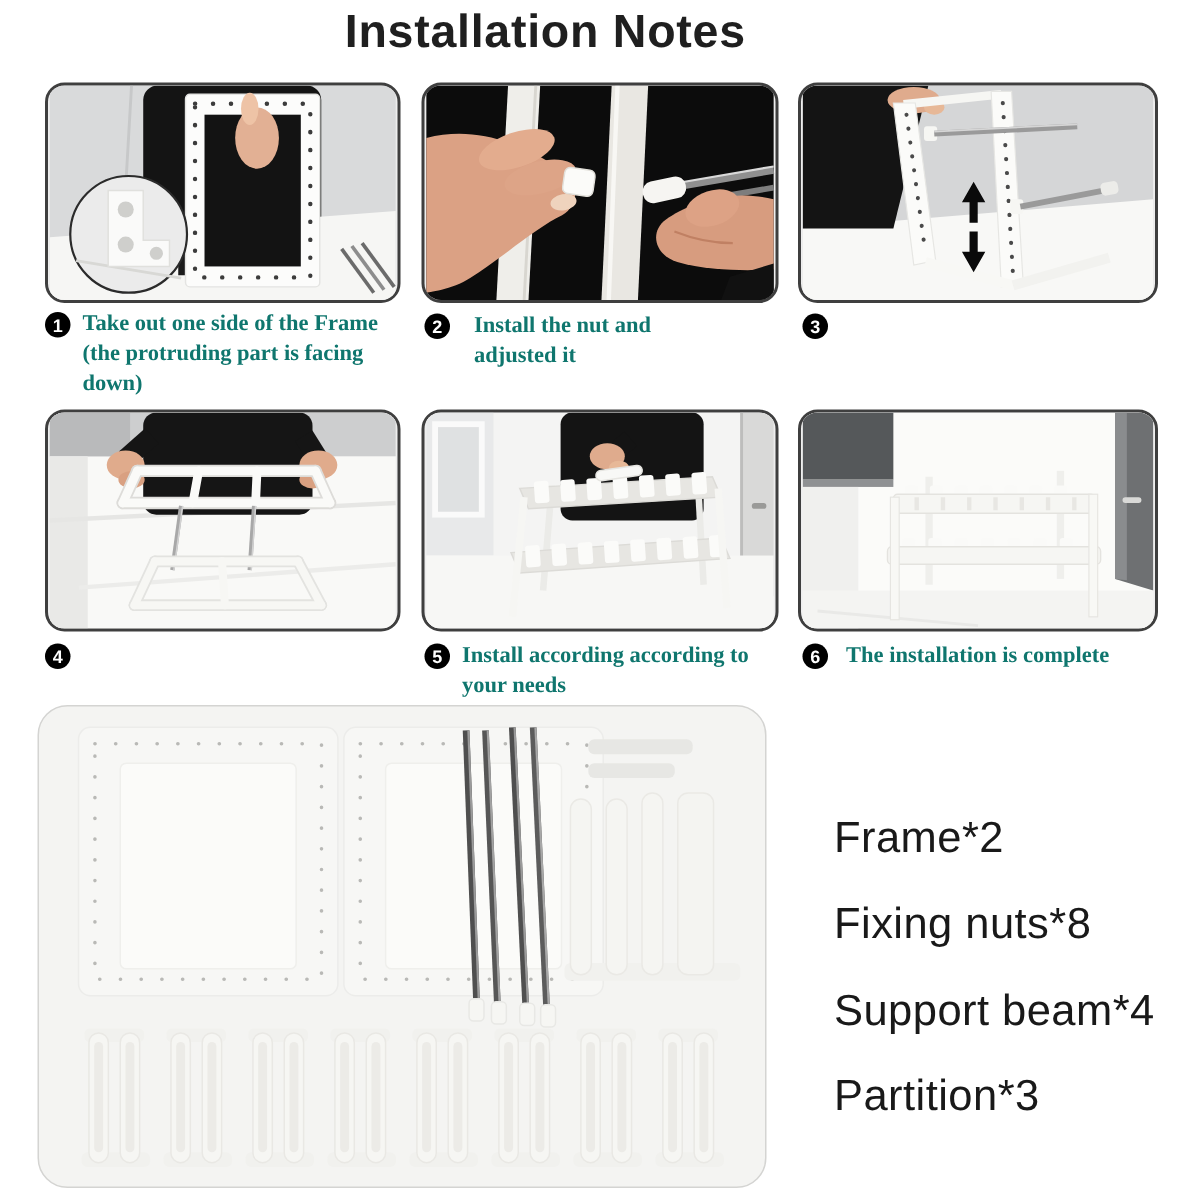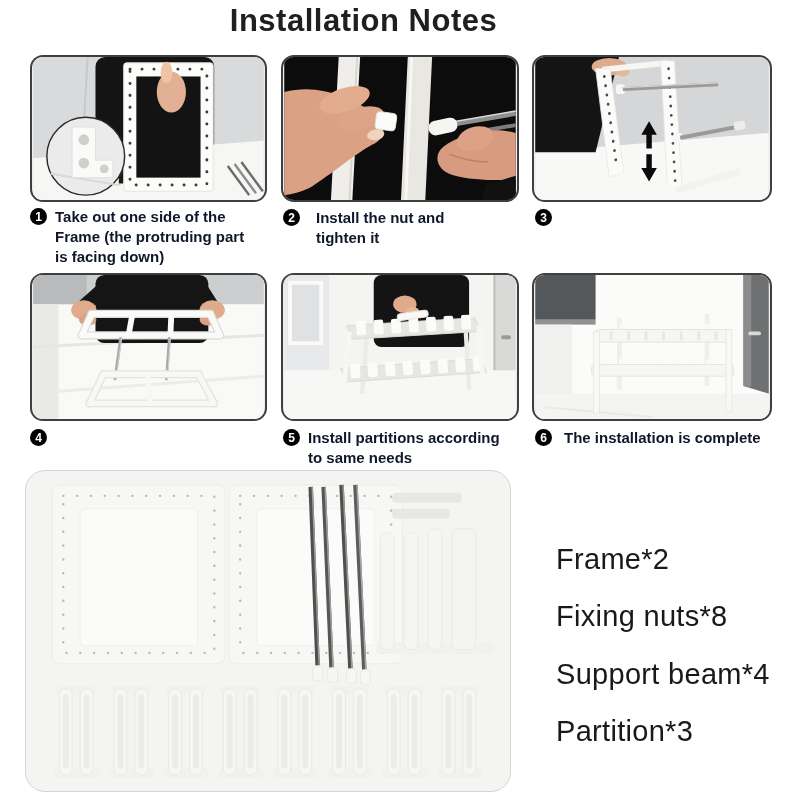--- a/index.html
+++ b/index.html
@@ -7,21 +7,21 @@
         font-family:"Liberation Sans", sans-serif;}
   .title{position:absolute;top:3px;left:0;width:667px;text-align:center;
          font-size:31px;font-weight:700;color:#1f1f1f;letter-spacing:.5px;margin-left:30px;}
   .photo{position:absolute;border-radius:13px;overflow:hidden;
          border:2px solid #3f3f3f;box-sizing:border-box;background:#eee;}
   .photo svg{display:block;width:100%;height:100%;}
   .caption{position:absolute;display:flex;gap:8px;align-items:flex-start;}
   .badge{width:17px;height:17px;border-radius:50%;background:#000;color:#fff;
          font-size:12px;font-weight:700;display:flex;align-items:center;
          justify-content:center;flex:0 0 17px;margin-top:1px;}
-  .cap-text{font-size:15px;font-weight:700;color:#0f172a;line-height:1.33;}
+  .cap-text{font-size:15px;font-weight:700;color:#0f766e;line-height:1.33;font-family:Liberation Serif, serif;}
   .parts-photo{position:absolute;left:25px;top:470px;width:486px;height:322px;
          background:#f4f4f2;border:1.5px solid #d4d4d2;border-radius:20px;
          box-sizing:border-box;overflow:hidden;}
   .parts-photo svg{display:block;width:100%;height:100%;}
   .parts-list{position:absolute;left:556px;top:543px;width:220px;}
   .part-item{position:absolute;left:0;font-size:29px;font-weight:400;
          color:#191919;letter-spacing:.3px;white-space:nowrap;text-align:right;}
 </style>
 </head>
 <body>
@@ -129,21 +129,21 @@
       </g>
     </svg>
   </div>
 
   <div class="caption" style="left:30px;top:207px">
     <div class="badge">1</div>
     <div class="cap-text" style="width:200px">Take out one side of the Frame (the protruding part is facing down)</div>
   </div>
   <div class="caption" style="left:283px;top:208px;gap:16px">
     <div class="badge">2</div>
-    <div class="cap-text" style="width:155px">Install the nut and tighten it</div>
+    <div class="cap-text" style="width:155px">Install the nut and adjusted it</div>
   </div>
   <div class="caption" style="left:535px;top:208px;gap:12px">
     <div class="badge">3</div>
   </div>
 
   <div class="photo" style="left:30px;top:273px;width:237px;height:148px">
     <svg viewBox="0 0 237 148">
       <rect x="0" y="0" width="237" height="148" fill="#f9f9f7"></rect>
       <rect x="0" y="0" width="237" height="30" fill="#cdcecf"></rect>
       <rect x="0" y="0" width="55" height="30" fill="#b9babb"></rect>
@@ -306,21 +306,21 @@
         <rect x="196" y="56" width="6" height="84" fill="#f8f8f5" stroke="#e6e5e1" stroke-width="0.8"></rect>
       </g>
     </svg>
   </div>
 
   <div class="caption" style="left:30px;top:428px">
     <div class="badge">4</div>
   </div>
   <div class="caption" style="left:283px;top:428px">
     <div class="badge">5</div>
-    <div class="cap-text" style="width:200px">Install partitions according to same needs</div>
+    <div class="cap-text" style="width:200px">Install according according to your needs</div>
   </div>
   <div class="caption" style="left:535px;top:428px;gap:12px">
     <div class="badge">6</div>
     <div class="cap-text" style="width:225px">The installation is complete</div>
   </div>
 
   <div class="parts-photo">
     <svg viewBox="0 0 486 322">
       <defs>
         <g id="slatunit">

